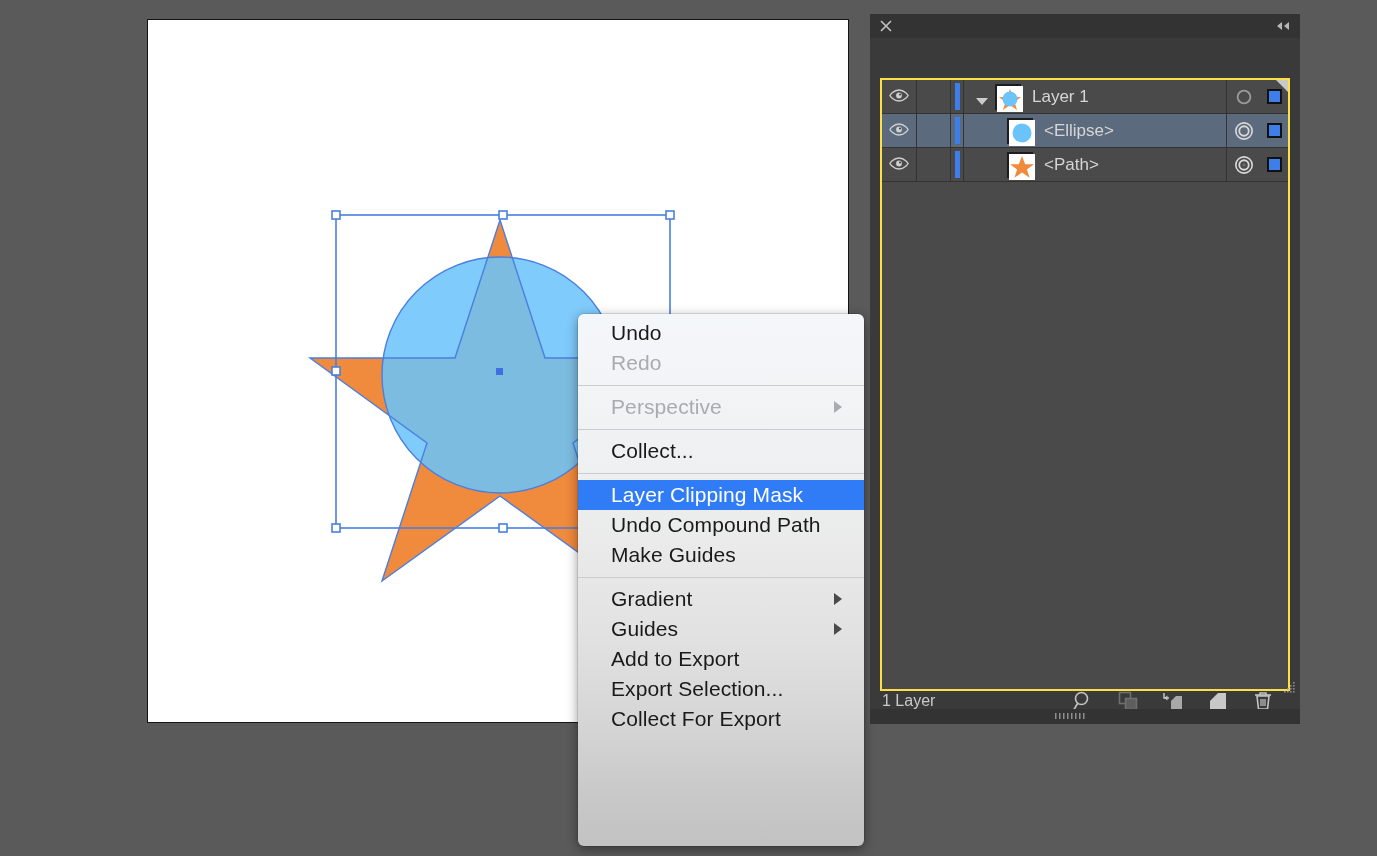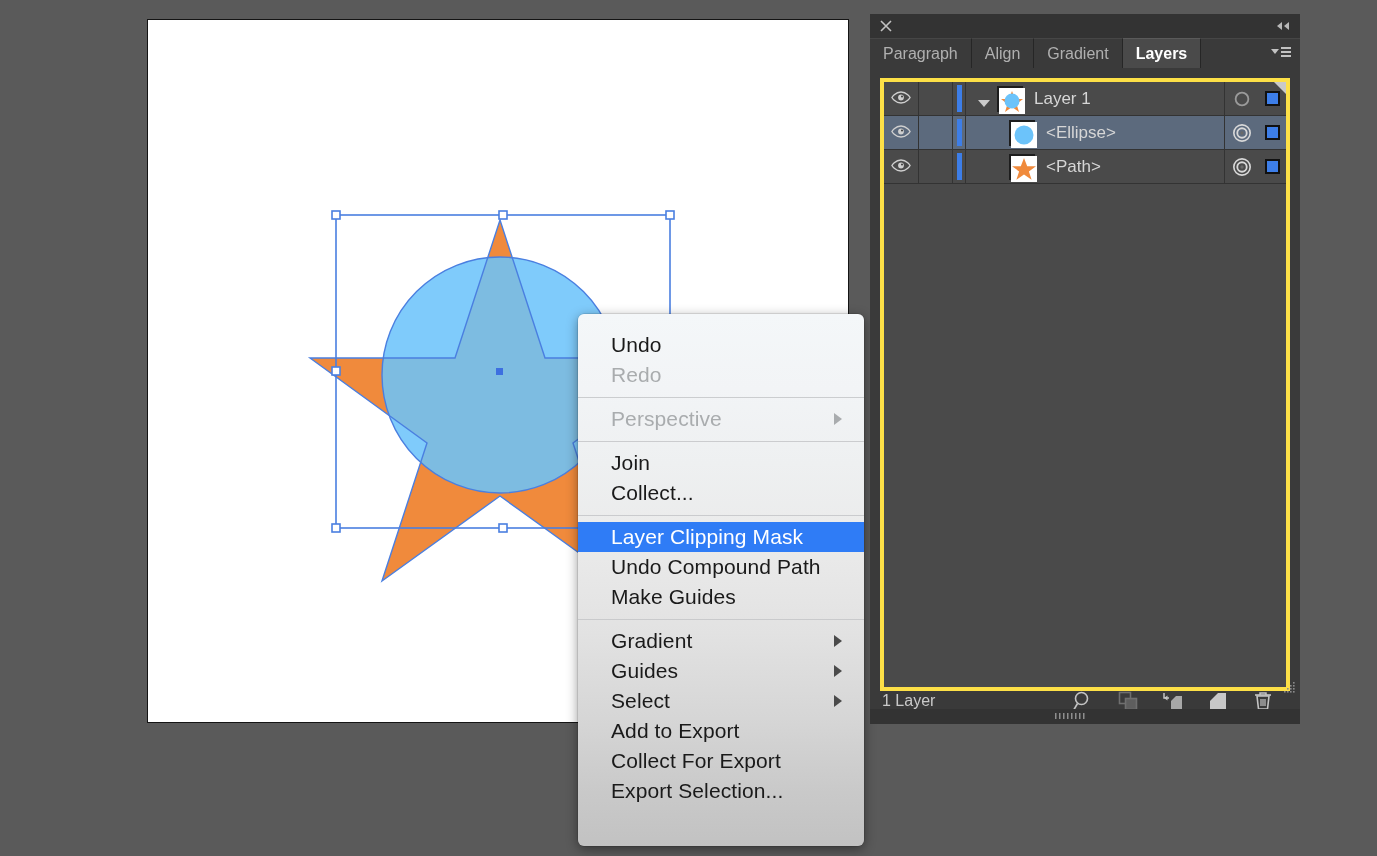--- a/index.html
+++ b/index.html
@@ -48,21 +48,21 @@
         #f4f7f9 0%,
         #f2f4f6 14%,
         #eef0f1 28%,
         #eaeaea 44%,
         #e2e2e2 60%,
         #d6d6d6 76%,
         #c9c9c9 90%,
         #c2c2c2 100%);
     box-shadow: 0 3px 12px rgba(0,0,0,0.42), 0 0 0 0.5px rgba(0,0,0,0.18);
     overflow: hidden;
-    padding-top: 16px;
+    padding-top: 4px;
     box-sizing: border-box;
   }
   .menu-item {
     height: 30px;
     line-height: 30px;
     padding-left: 33px;
     padding-right: 16px;
     font-size: 21px;
     color: #1a1a1a;
     white-space: nowrap;
@@ -164,21 +164,21 @@
     height: 16px;
   }
 
   #layers-list {
     position: absolute;
     left: 10px;
     top: 64px;
     width: 410px;
     height: 613px;
     background: #4a4a4a;
-    border: 4px solid #fde047;
+    border: 2px solid #fde047;
     box-sizing: border-box;
     overflow: hidden;
   }
   .layer-row {
     position: relative;
     display: flex;
     align-items: stretch;
     height: 33px;
     border-bottom: 1px solid #333333;
     background: #4a4a4a;
@@ -351,68 +351,45 @@
     <rect x="348" y="348" width="7" height="7" fill="#3d6fe0"></rect>
   </svg>
 </div>
 
 <div id="context-menu">
     <div class="menu-item"><span>Undo</span></div>
     <div class="menu-item disabled"><span>Redo</span></div>
     <div class="menu-sep"></div>
     <div class="menu-item disabled"><span>Perspective</span><span class="submenu-arrow"></span></div>
     <div class="menu-sep"></div>
-    <div class="menu-item"><span>Join</span></div>
     <div class="menu-item"><span>Collect...</span></div>
     <div class="menu-sep"></div>
     <div class="menu-item highlighted"><span>Layer Clipping Mask</span></div>
     <div class="menu-item"><span>Undo Compound Path</span></div>
     <div class="menu-item"><span>Make Guides</span></div>
     <div class="menu-sep"></div>
     <div class="menu-item"><span>Gradient</span><span class="submenu-arrow"></span></div>
     <div class="menu-item"><span>Guides</span><span class="submenu-arrow"></span></div>
-    <div class="menu-item"><span>Select</span><span class="submenu-arrow"></span></div>
     <div class="menu-item"><span>Add to Export</span></div>
+    <div class="menu-item"><span>Export Selection...</span></div>
     <div class="menu-item"><span>Collect For Export</span></div>
-    <div class="menu-item"><span>Export Selection...</span></div>
   </div>
 
 <div id="layers-panel">
 
   <div id="panel-titlebar">
     <svg id="panel-close" viewBox="0 0 14 14">
       <path d="M2 2 L12 12 M12 2 L2 12" stroke="#c2c2c2" stroke-width="1.6" fill="none"></path>
     </svg>
     <svg id="panel-collapse" viewBox="0 0 18 14">
       <path d="M8 3 L3 7 L8 11 Z" fill="#b8b8b8"></path>
       <path d="M15 3 L10 7 L15 11 Z" fill="#b8b8b8"></path>
     </svg>
   </div>
 
-  <div id="panel-tabs">
-    <div class="panel-tab">
-      <span>Paragraph</span>
-    </div>
-    <div class="panel-tab">
-      <span>Align</span>
-    </div>
-    <div class="panel-tab">
-      <span>Gradient</span>
-    </div>
-    <div class="panel-tab active">
-      <span>Layers</span>
-    </div>
-    <div class="panel-tab-filler"></div>
-    <svg id="panel-menu-icon" viewBox="0 0 22 16">
-      <path d="M1 4 L9 4 L5 9 Z" fill="#c2c2c2"></path>
-      <rect x="11" y="2" width="10" height="2" fill="#c2c2c2"></rect>
-      <rect x="11" y="6" width="10" height="2" fill="#c2c2c2"></rect>
-      <rect x="11" y="10" width="10" height="2" fill="#c2c2c2"></rect>
-    </svg>
-  </div>
 
   <div id="layers-list">
     <div class="layer-row">
         <div class="col-eye">
           <span><svg viewBox="0 0 22 14" width="20" height="13">
               <path d="M11 1 C4.5 1 1 7 1 7 C1 7 4.5 13 11 13 C17.5 13 21 7 21 7 C21 7 17.5 1 11 1 Z" fill="none" stroke="#cfcfcf" stroke-width="1.5"></path>
               <circle cx="11" cy="7" r="3.2" fill="#cfcfcf"></circle>
               <circle cx="12.1" cy="5.9" r="1.1" fill="#3a3a3a"></circle>
             </svg></span>
         </div>

